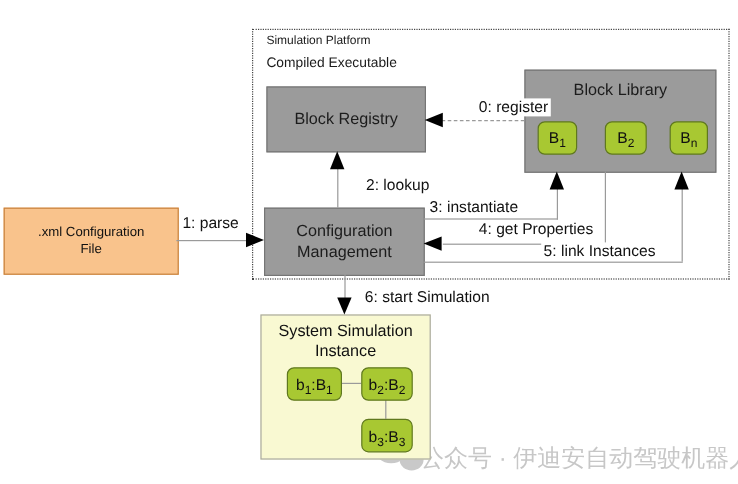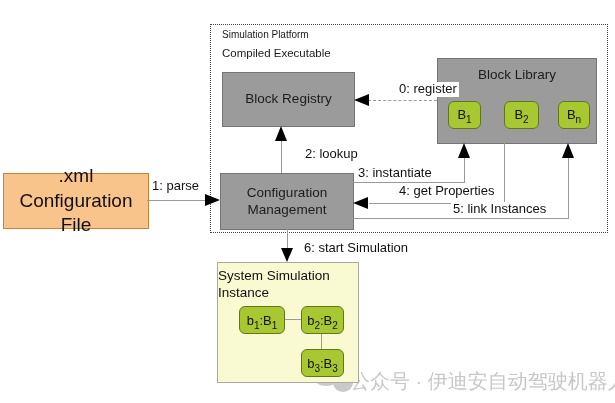--- a/index.html
+++ b/index.html
@@ -5,24 +5,24 @@
   html,body{margin:0;padding:0;background:#fff;}
   #canvas{
     position:relative;width:615px;height:403px;background:#ffffff;overflow:hidden;
     font-family:"Liberation Sans","DejaVu Sans",sans-serif;color:#1a1a1a;
   }
   .abs{position:absolute;}
   .dashed-box{border:1px dotted #444;background:transparent;}
   .gray-box{background:#9b9b9b;border:1px solid #757575;display:flex;align-items:center;justify-content:center;text-align:center;font-size:13.5px;color:#1c1c1c;line-height:1.25;}
   .green-blk{background:#a8c832;border:1px solid #5f781e;border-radius:6px;display:flex;align-items:center;justify-content:center;font-size:13px;color:#111;}
   .green-blk sub{font-size:10px;line-height:0;}
-  .orange-box{background:#f9c38c;border:1px solid #c9823e;display:flex;align-items:center;justify-content:center;text-align:center;font-size:19px;color:#111;line-height:1.3;}
+  .orange-box{background:#f9c38c;border:1px solid #c9823e;display:flex;align-items:center;justify-content:center;text-align:center;font-size:11px;color:#111;line-height:1.3;}
   .yellow-box{background:#f9f9d2;border:1px solid #aaaaa0;}
   .lib-title{position:absolute;top:8px;left:0;right:0;text-align:center;font-size:13.5px;color:#1c1c1c;}
-  .inst-title{position:absolute;top:5px;left:0;right:0;font-size:13.5px;color:#111;line-height:1.25;}
+  .inst-title{position:absolute;top:5px;left:0;right:0;text-align:center;font-size:13.5px;color:#111;line-height:1.25;}
   .hline{background:#9a9a9a;height:1px;}
   .vline{background:#9a9a9a;width:1px;}
   .dline{height:0;border-top:1px dashed #9a9a9a;}
   .edge-label{font-size:13px;color:#111;background:#fff;padding:0 2px;white-space:nowrap;line-height:1.15;}
   .arrow{width:0;height:0;}
   .arrow.up{border-left:6px solid transparent;border-right:6px solid transparent;border-bottom:15px solid #000;}
   .arrow.down{border-left:6px solid transparent;border-right:6px solid transparent;border-top:14px solid #000;}
   .arrow.left{border-top:6px solid transparent;border-bottom:6px solid transparent;border-right:15px solid #000;}
   .arrow.right{border-top:6px solid transparent;border-bottom:6px solid transparent;border-left:15px solid #000;}
   .plat-title{font-size:10px;color:#1a1a1a;}

